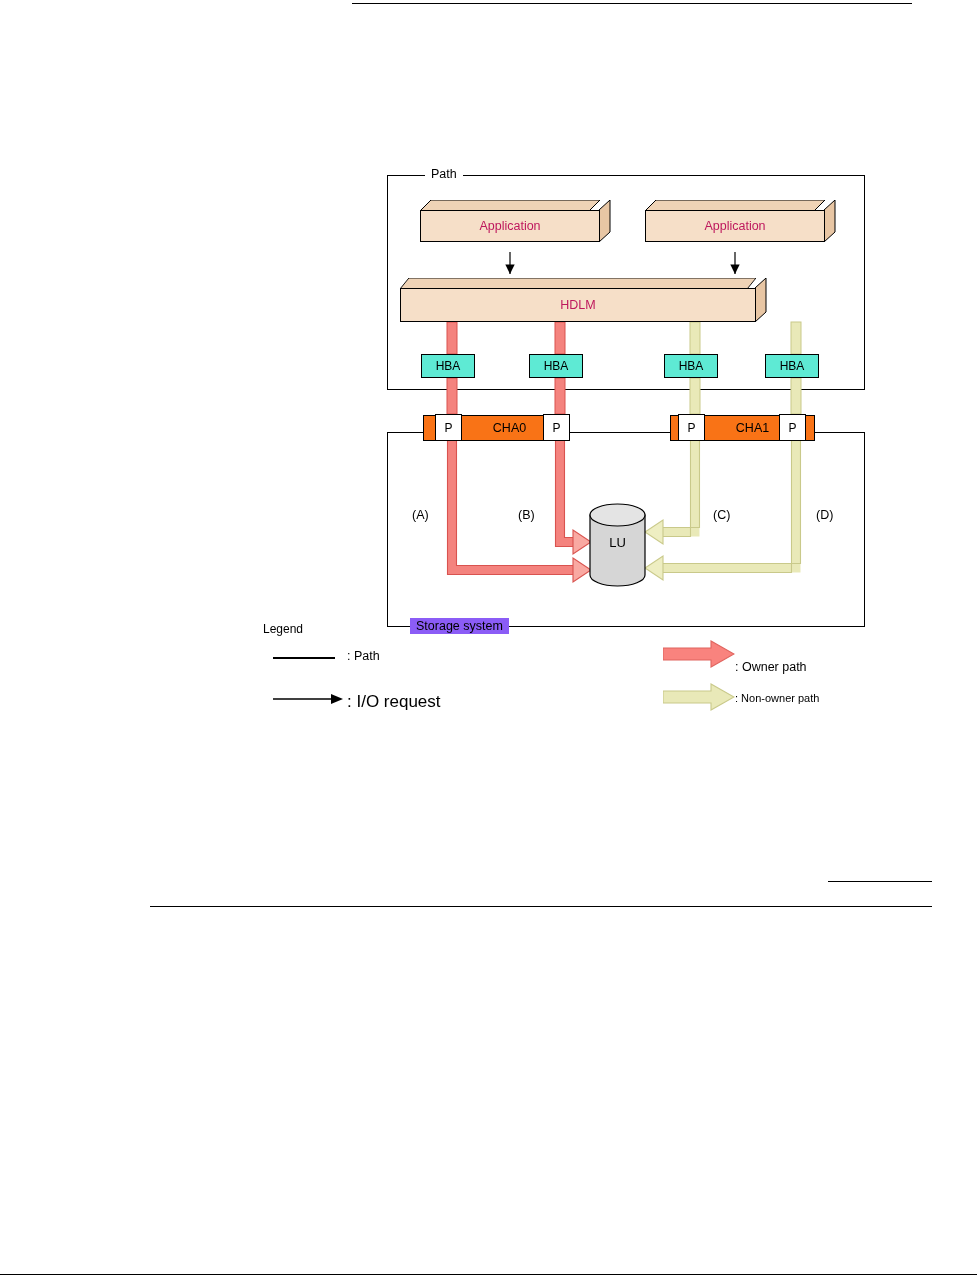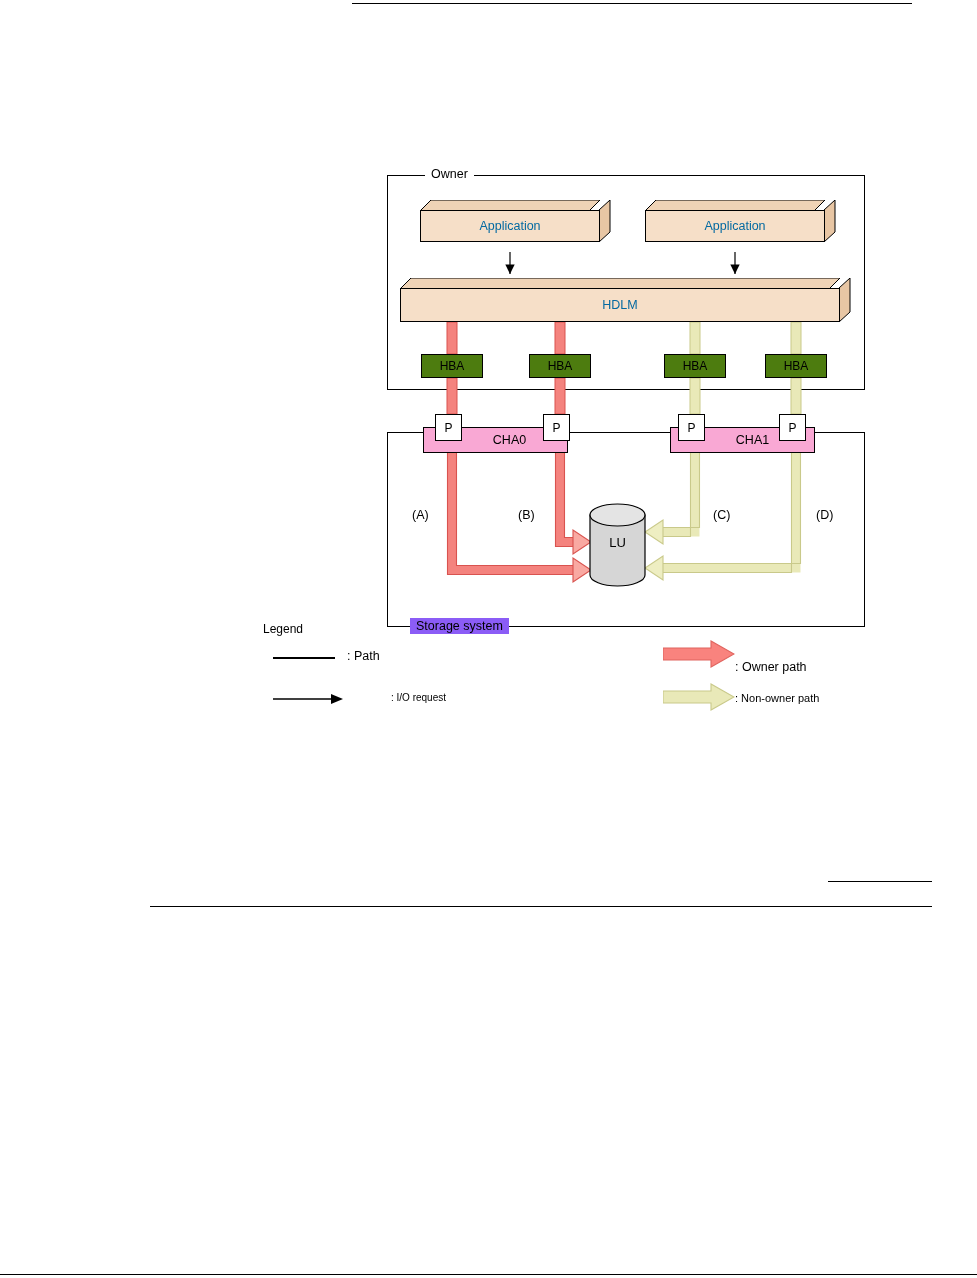--- a/index.html
+++ b/index.html
@@ -117,71 +117,70 @@
     top: 10px;
     width: 100%;
     height: calc(100% - 10px);
     background: #f6dfc8;
     border: 1.2px solid #000;
     box-sizing: border-box;
     display: flex;
     align-items: center;
     justify-content: center;
     font-size: 12.5px;
-    color: #0369a1;
+    color: #be185d;
   }
   .box3d .top {
     position: absolute;
     left: 0;
     top: 0;
     width: 100%;
     height: 11px;
   }
   .box3d .side {
     position: absolute;
     right: -11px;
     top: 0;
     width: 12px;
     height: 100%;
   }
 
   .app1 { left: 165px; top: 50px; width: 180px; height: 42px; }
   .app2 { left: 390px; top: 50px; width: 180px; height: 42px; }
-  .hdlm { left: 145px; top: 128px; width: 440px; height: 44px; }
+  .hdlm { left: 145px; top: 128px; width: 356px; height: 44px; }
 
   
   .hba {
     position: absolute;
-    width: 62px;
+    width: 54px;
     height: 24px;
     border: 1.2px solid #000;
-    background: #4d7c0f;
+    background: #5eead4;
     box-sizing: border-box;
     display: flex;
     align-items: center;
     justify-content: center;
     font-size: 12px;
   }
   .hba1 { left: 166px; top: 204px; }
   .hba2 { left: 274px; top: 204px; }
   .hba3 { left: 409px; top: 204px; }
   .hba4 { left: 510px; top: 204px; }
 
   
   .cha {
     position: absolute;
     height: 26px;
     border: 1.2px solid #000;
-    background: #f9a8d4;
+    background: #f97316;
     box-sizing: border-box;
     font-size: 12.5px;
     display: flex;
     align-items: center;
     justify-content: center;
-    margin-top: 12px;
   }
   .cha0 { left: 168px; top: 265px; width: 145px; }
   .cha1 { left: 415px; top: 265px; width: 145px; }
   .cha0 span { margin-left: 28px; }
   .cha1 span { margin-left: 20px; }
 
   
   .port {
     position: absolute;
     width: 27px;
@@ -251,22 +250,21 @@
   .legend-text-1 {
     position: absolute;
     left: 92px;
     top: 27px;
     font-size: 12.5px;
   }
   .legend-text-2 {
     position: absolute;
     left: 92px;
     top: 70px;
-    font-size: 10px;
-    margin-left: 44px;
+    font-size: 17px;
   }
   .legend-text-3 {
     position: absolute;
     left: 480px;
     top: 27px;
     font-size: 12.5px;
     margin-top: 11px;
   }
   .legend-text-4 {
     position: absolute;
@@ -312,21 +310,21 @@
 <div class="page">
 
   <div class="top-rule"></div>
   <div class="bottom-rule-short"></div>
   <div class="footer-rule"></div>
   <div class="page-bottom-rule"></div>
 
   <div class="figure">
 
     <div class="host-box"></div>
-    <div class="host-label">Owner</div>
+    <div class="host-label">Path</div>
 
     <div class="storage-box"></div>
     <div class="storage-label">Storage system</div>
 
     <svg class="overlay" viewBox="0 0 640 580">
       <defs>
         <marker id="thinArrow" markerWidth="9" markerHeight="9" refX="8" refY="4.5" orient="auto">
           <path d="M0,0.6 L8,4.5 L0,8.4 z" fill="#000"></path>
         </marker>
       </defs>

